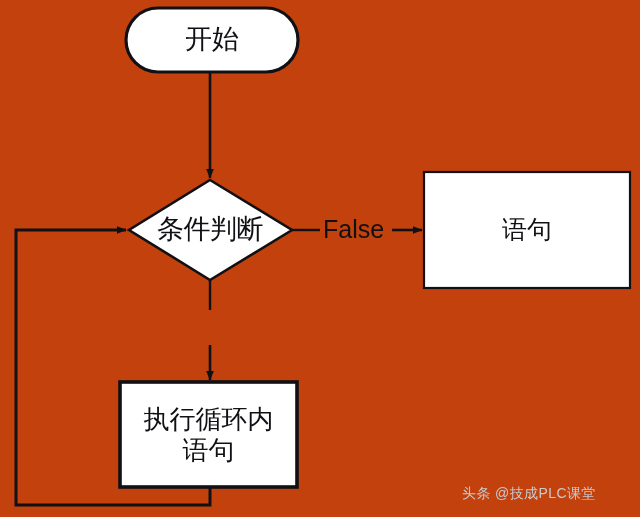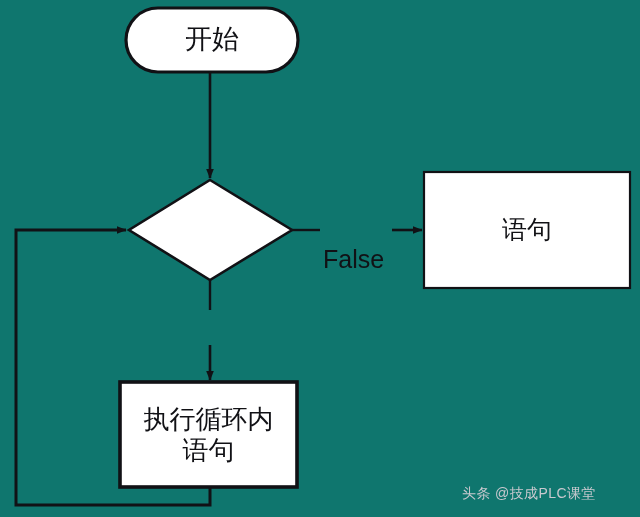--- a/index.html
+++ b/index.html
@@ -4,21 +4,21 @@
 <style>
   html, body {
     margin: 0;
     padding: 0;
     background: #ffffff;
   }
   #canvas {
     position: relative;
     width: 640px;
     height: 517px;
-    background: #0f766e;
+    background: #c2410c;
     overflow: hidden;
     font-family: "Liberation Sans", "DejaVu Sans", sans-serif;
   }
   svg.layer {
     position: absolute;
     left: 0;
     top: 0;
     width: 640px;
     height: 517px;
   }
@@ -83,21 +83,20 @@
   .edge-label {
     position: absolute;
     color: #111115;
     pointer-events: none;
     white-space: nowrap;
   }
   #label-false {
     left: 323px;
     top: 215px;
     font-size: 25px;
-    margin-top: 30px;
   }
   #label-true {
     left: 178px;
     top: 312px;
     font-size: 25px;
   }
 
   
   #watermark {
     position: absolute;
@@ -137,20 +136,23 @@
     <line x1="210" y1="280" x2="210" y2="310" stroke="#111115" stroke-width="2.4"></line>
     <line x1="210" y1="345" x2="210" y2="380" stroke="#111115" stroke-width="2.6" marker-end="url(#arrowhead)"></line>
 
     <polyline points="210,487 210,505 16,505 16,230 126,230" fill="none" stroke="#111115" stroke-width="3.0" marker-end="url(#arrowhead)"></polyline>
   </svg>
 
   <div class="node-text" id="start-label">
     <span>开始</span>
   </div>
 
+  <div class="node-text" id="decision-label">
+    <span>条件判断</span>
+  </div>
 
   <div class="node-text" id="endbox-label">
     <span>语句</span>
   </div>
 
   <div class="node-text" id="process-label">
     <span>执行循环内</span>
     <span>语句</span>
   </div>
 

